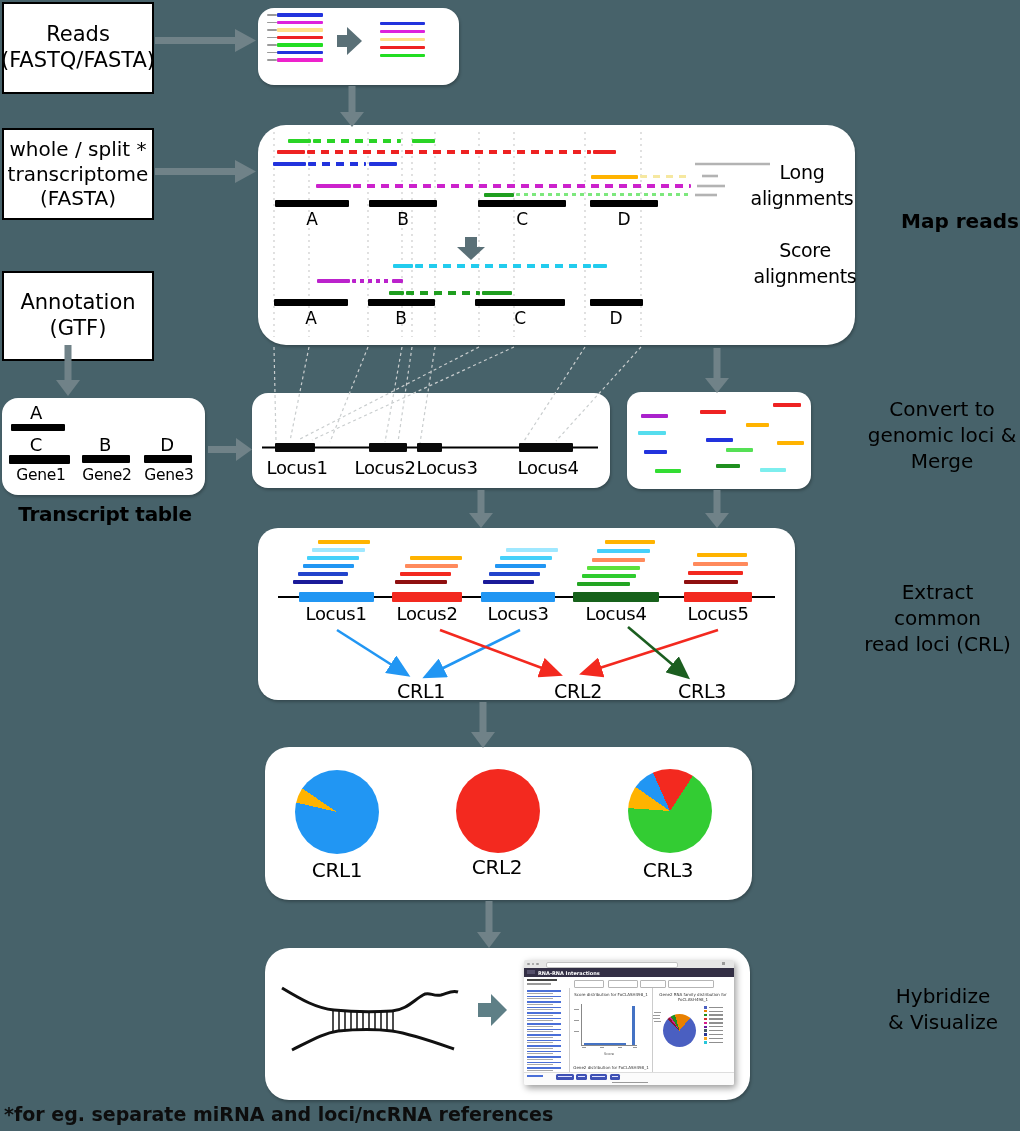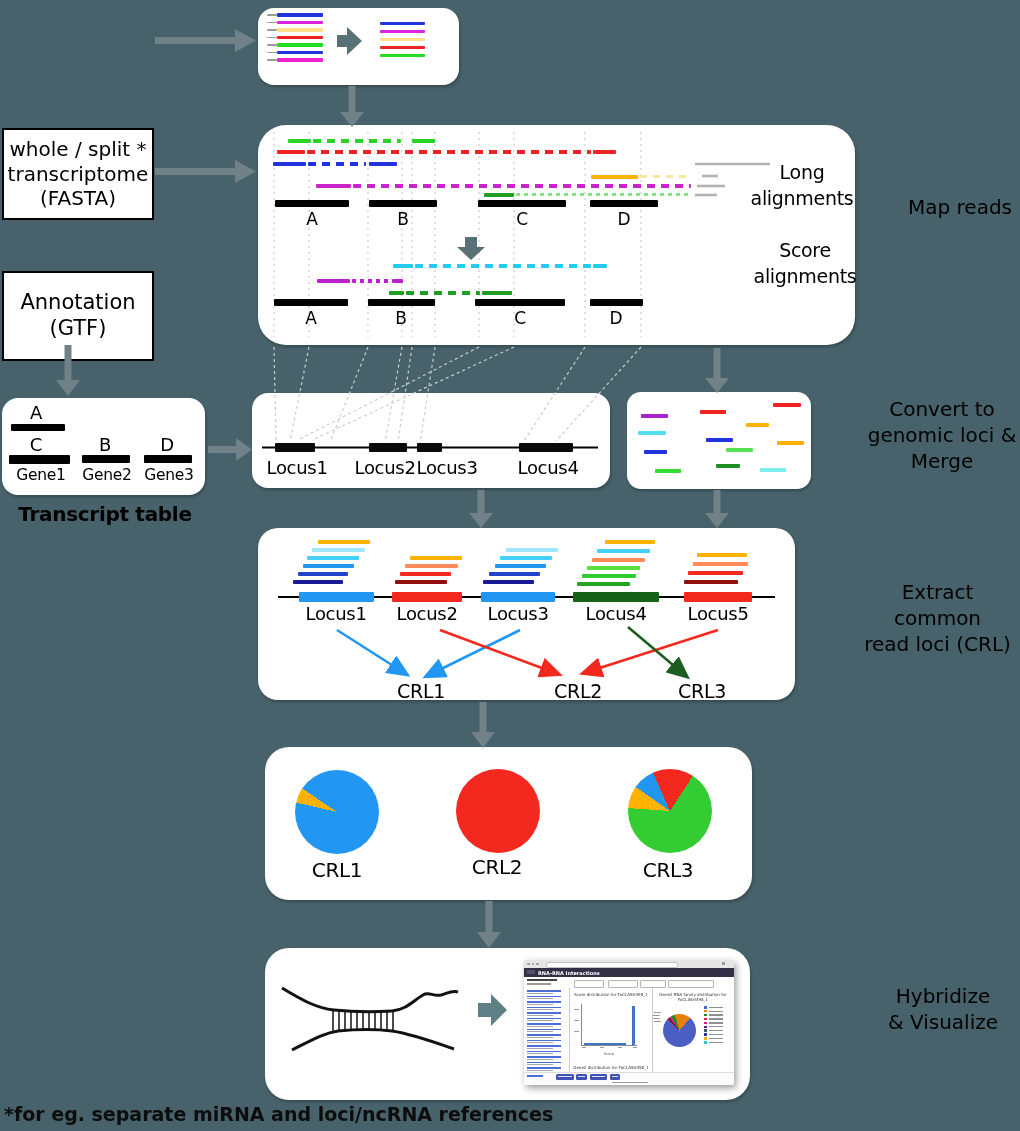--- a/index.html
+++ b/index.html
@@ -18,20 +18,22 @@
         box-shadow:2px 3px 7px rgba(0,0,0,.4);z-index:4;overflow:hidden;font-family:"DejaVu Sans",sans-serif;}
   #shot .abs{position:absolute;}
   .mbar{position:absolute;background:#9a9a9a;}
   .btn{position:absolute;background:#3f51b5;border-radius:1.5px;}
 </style>
 </head>
 <body>
 
 <div id="canvas">
 
+  <div class="inbox" style="left:2px;top:2px;width:148px;height:88px;"><span>Reads
+(FASTQ/FASTA)</span></div>
   <div class="inbox" style="left:2px;top:128px;width:148px;height:88px;font-size:20px;text-align:center;"><span>whole / split *
 transcriptome
 (FASTA)</span></div>
   <div class="inbox" style="left:2px;top:255px;width:148px;height:86px;margin-top:16px;"><span>Annotation
 (GTF)</span></div>
 
   <div class="box" style="left:258px;top:8px;width:201px;height:77px;border-radius:16px;"></div>
   <div class="box" style="left:258px;top:125px;width:597px;height:220px;border-radius:28px;"></div>
   <div class="box" style="left:2px;top:398px;width:203px;height:97px;border-radius:16px;"></div>
   <div class="box" style="left:252px;top:393px;width:358px;height:95px;border-radius:16px;"></div>
@@ -314,21 +316,21 @@
   <div class="lbl" style="left:538px;top:680px;width:80px;font-size:19px;">CRL2</div>
   <div class="lbl" style="left:662px;top:680px;width:80px;font-size:19px;">CRL3</div>
 
   <div class="pie" style="left:295px;top:770px;width:84px;height:84px;background:conic-gradient(#2196f3 0 283deg,#ffb300 283deg 304deg,#2196f3 304deg 360deg);"></div>
   <div class="pie" style="left:456px;top:769px;width:84px;height:84px;background:#f3291f;"></div>
   <div class="pie" style="left:628px;top:769px;width:84px;height:84px;background:conic-gradient(#f3291f 0 33deg,#33cc33 33deg 274deg,#ffb300 274deg 305deg,#2196f3 305deg 336deg,#f3291f 336deg 360deg);"></div>
   <div class="lbl" style="left:297px;top:858px;width:80px;font-size:20px;">CRL1</div>
   <div class="lbl" style="left:457px;top:855px;width:80px;font-size:20px;">CRL2</div>
   <div class="lbl" style="left:628px;top:858px;width:80px;font-size:20px;">CRL3</div>
 
-  <div class="step" style="left:900px;top:194px;width:120px;">Map reads</div>
+  <div class="step" style="left:900px;top:208px;width:120px;font-weight:bold;">Map reads</div>
   <div class="step" style="left:852px;top:396px;width:180px;">Convert to
 genomic loci &amp;
 Merge</div>
   <div class="step" style="left:855px;top:573px;width:165px;margin-top:6px;">Extract
 common
 read loci (CRL)</div>
   <div class="step" style="left:868px;top:983px;width:150px;">Hybridize
 &amp; Visualize</div>
 
   <div style="position:absolute;left:4px;top:1103px;font-size:19px;font-weight:600;color:#0d0d0d;z-index:4;">*for eg. separate miRNA and loci/ncRNA references</div>

